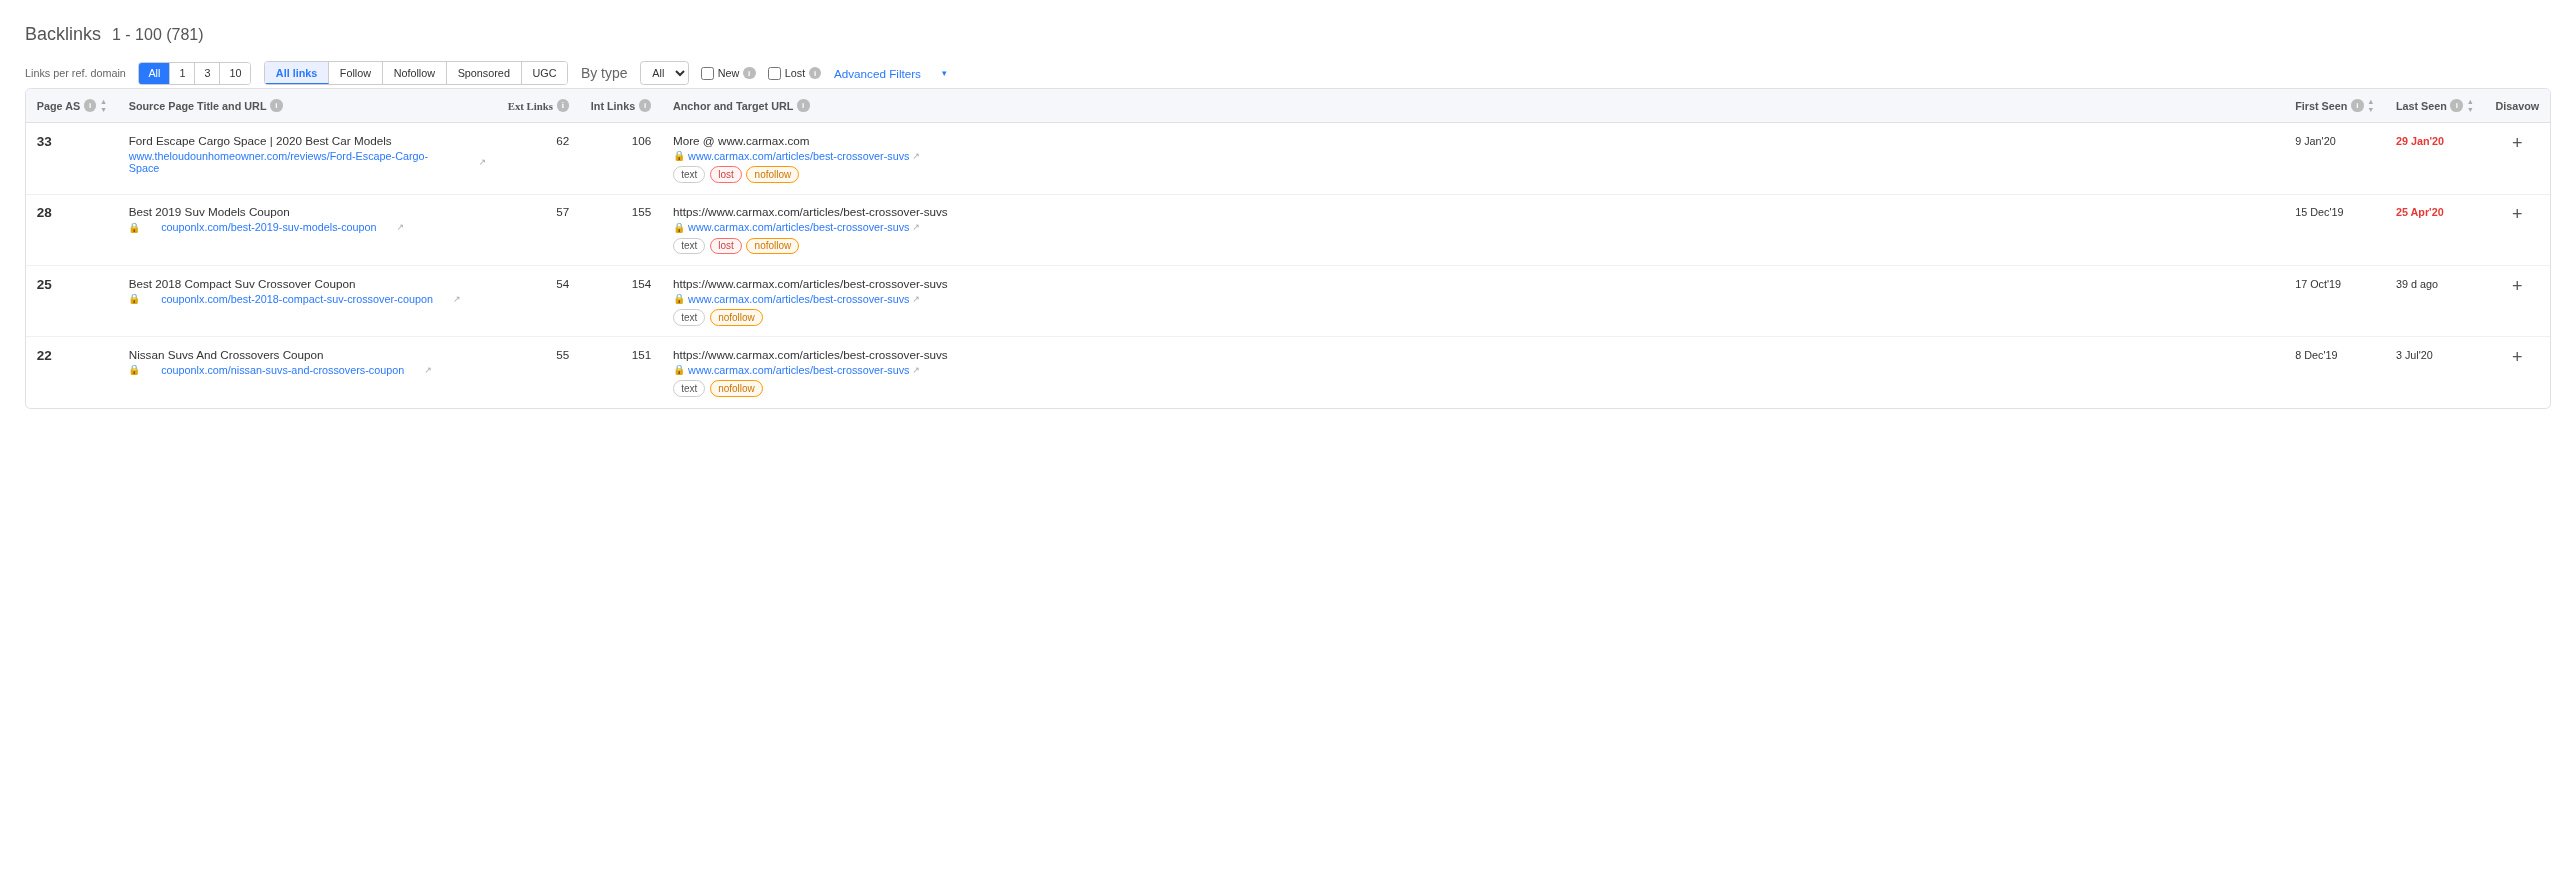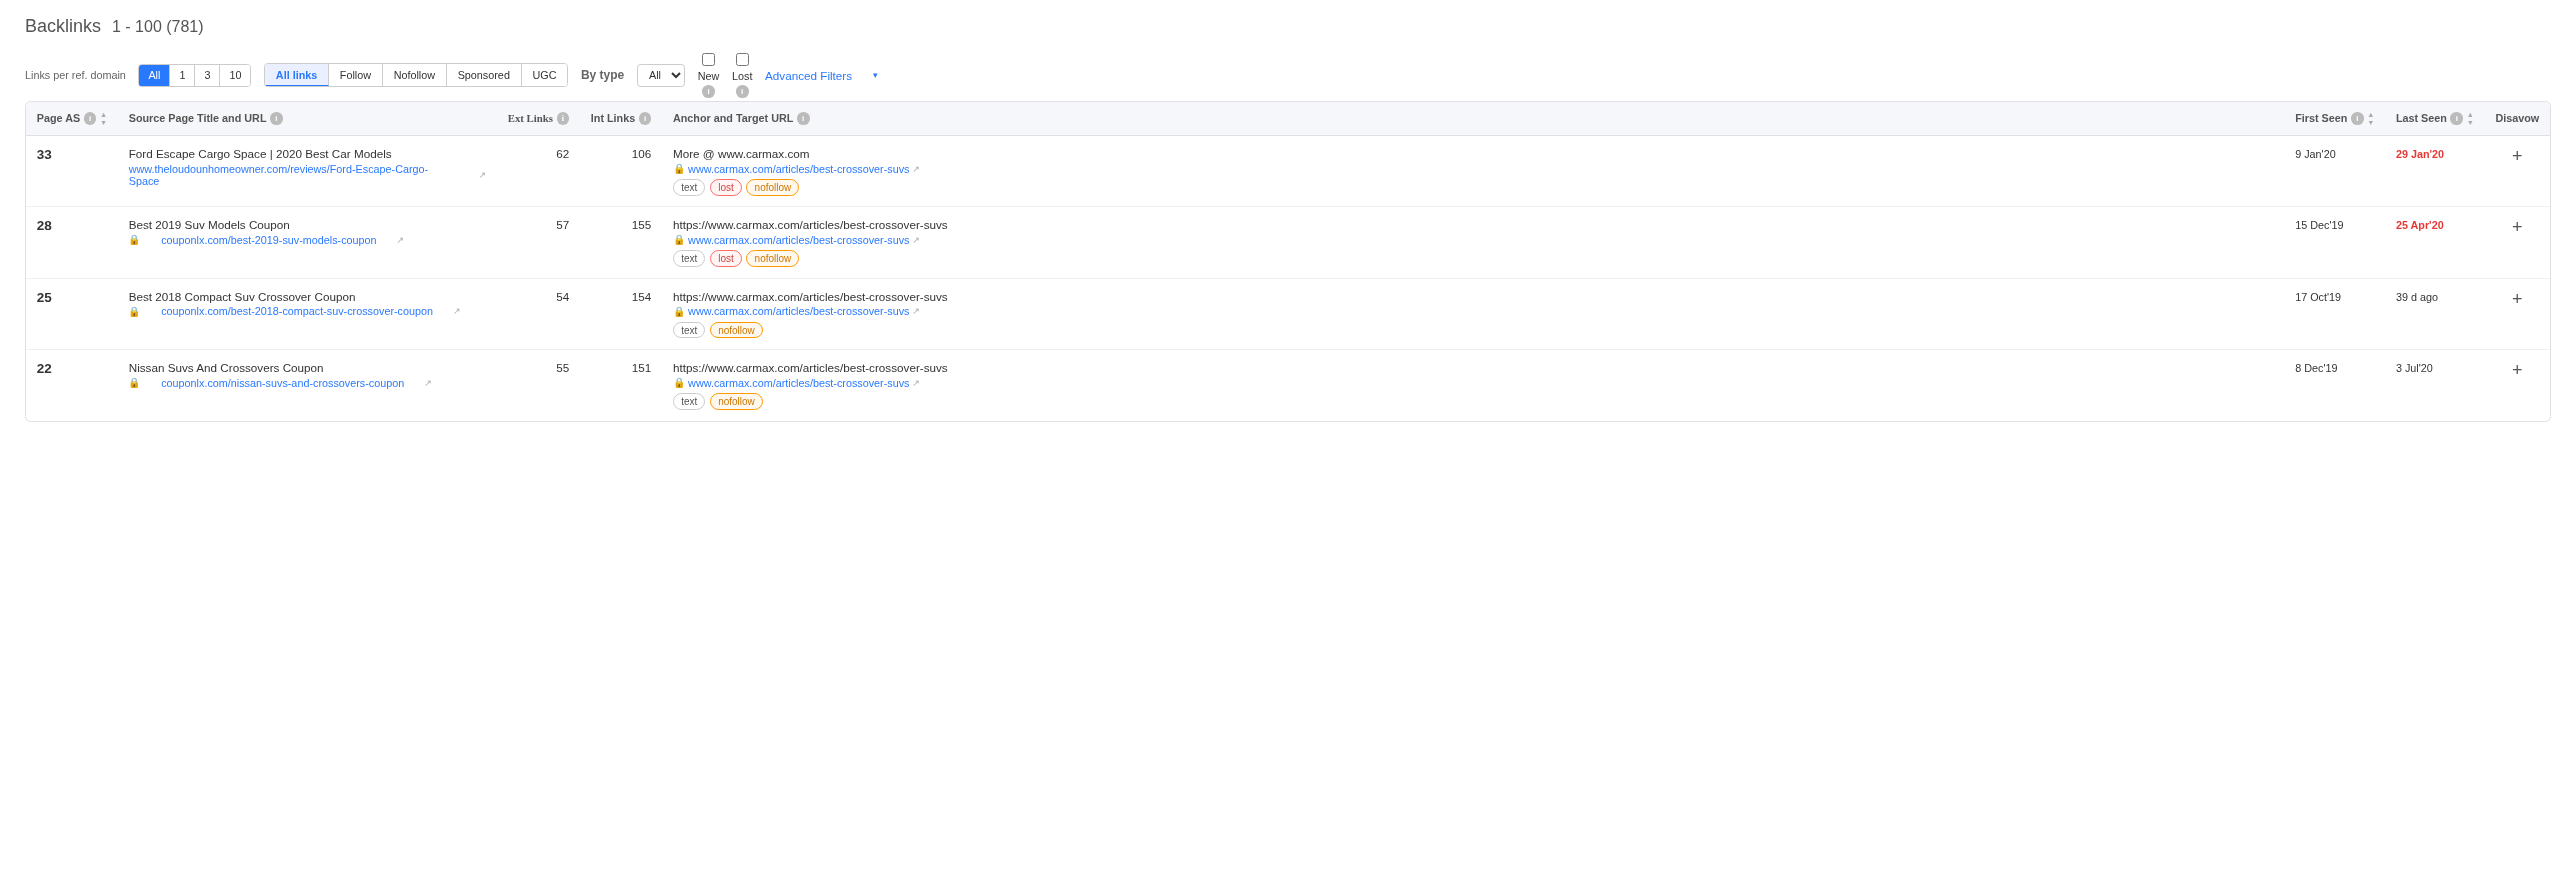--- a/index.html
+++ b/index.html
@@ -1,17 +1,17 @@
 <!DOCTYPE html>
 <html style="font-size:14.4px"><head>
   <meta charset="utf-8">
   <style>
     * { box-sizing: border-box; margin: 0; padding: 0; }
     body { font-family: -apple-system, BlinkMacSystemFont, 'Segoe UI', Arial, sans-serif; font-size: 11.7px; color: #333; background: #fff; }
-    .page { padding: 14px 25px; }
+    .page { padding: 22px 25px; }
 
     
     .header-row { display: flex; align-items: center; justify-content: space-between; margin-bottom: 16px; }
     .page-title { font-size: 20px; font-weight: 700; color: #1a1a1a; }
     .page-title span { font-weight: 400; color: #555; font-size: 18px; }
     .header-buttons { display: flex; gap: 9px; align-items: center; }
     .btn-disavow { background: #2979ff; color: #fff; border: none; padding: 7.2px 16px; border-radius: 3.6px; font-size: 11.7px; font-weight: 600; cursor: pointer; }
     .btn-table-settings { background: #fff; color: #333; border: 0.9px solid #ccc; padding: 7.2px 12.6px; border-radius: 3.6px; font-size: 11.7px; cursor: pointer; display: flex; align-items: center; gap: 4.5px; }
     .btn-export { background: #fff; color: #333; border: 0.9px solid #ccc; padding: 7.2px 12.6px; border-radius: 3.6px; font-size: 11.7px; cursor: pointer; display: flex; align-items: center; gap: 4.5px; }
 
@@ -19,23 +19,23 @@
     .filters-row { display: flex; align-items: center; gap: 12.6px; margin-bottom: 3px; flex-wrap: wrap; }
     .filter-label { font-size: 10.8px; color: #666; white-space: nowrap; }
     .btn-group { display: flex; border: 0.9px solid #ccc; border-radius: 3.6px; overflow: hidden; }
     .btn-group button { background: #fff; border: none; border-right: 0.9px solid #ccc; padding: 4.5px 9px; font-size: 10.8px; cursor: pointer; color: #333; }
     .btn-group button:last-child { border-right: none; }
     .btn-group button.active { background: #2979ff; color: #fff; }
     .link-type-group { display: flex; border: 0.9px solid #ccc; border-radius: 3.6px; overflow: hidden; }
     .link-type-group button { background: #fff; border: none; border-right: 0.9px solid #ccc; padding: 4.5px 10.8px; font-size: 10.8px; cursor: pointer; color: #333; }
     .link-type-group button:last-child { border-right: none; }
     .link-type-group button.active { background: #eaf0ff; color: #2979ff; font-weight: 600; border-bottom: 1.8px solid #2979ff; }
-    .by-type-label { font-size: 12px; color: #666; font-weight: bold; }
+    .by-type-label { font-size: 14px; color: #666; }
     .select-type { border: 0.9px solid #ccc; border-radius: 3.6px; padding: 3.6px 7.2px; font-size: 10.8px; color: #333; background: #fff; cursor: pointer; }
-    .checkbox-item { display: flex; align-items: center; gap: 3.6px; font-size: 10.8px; color: #333; cursor: pointer; flex-direction: column; }
+    .checkbox-item { display: flex; align-items: center; gap: 3.6px; font-size: 10.8px; color: #333; cursor: pointer; }
     .checkbox-item input { cursor: pointer; }
     .info-icon { display: inline-flex; align-items: center; justify-content: center; width: 12.6px; height: 12.6px; border-radius: 50%; background: #bbb; color: #fff; font-size: 8px; font-weight: 700; cursor: default; }
     .advanced-filters { display: flex; align-items: center; gap: 21px; color: #2979ff; font-size: 11.7px; cursor: pointer; }
     .chevron-down { font-size: 9px; }
 
     
     .table-wrap { border: 0.9px solid #e0e0e0; border-radius: 5.4px; overflow: hidden; }
     table { width: 100%; border-collapse: collapse; }
     thead tr { background: #f5f7fa; }
     thead th { padding: 9px 10.8px; text-align: left; font-size: 10.8px; font-weight: 600; color: #555; border-bottom: 0.9px solid #e0e0e0; white-space: nowrap; }

